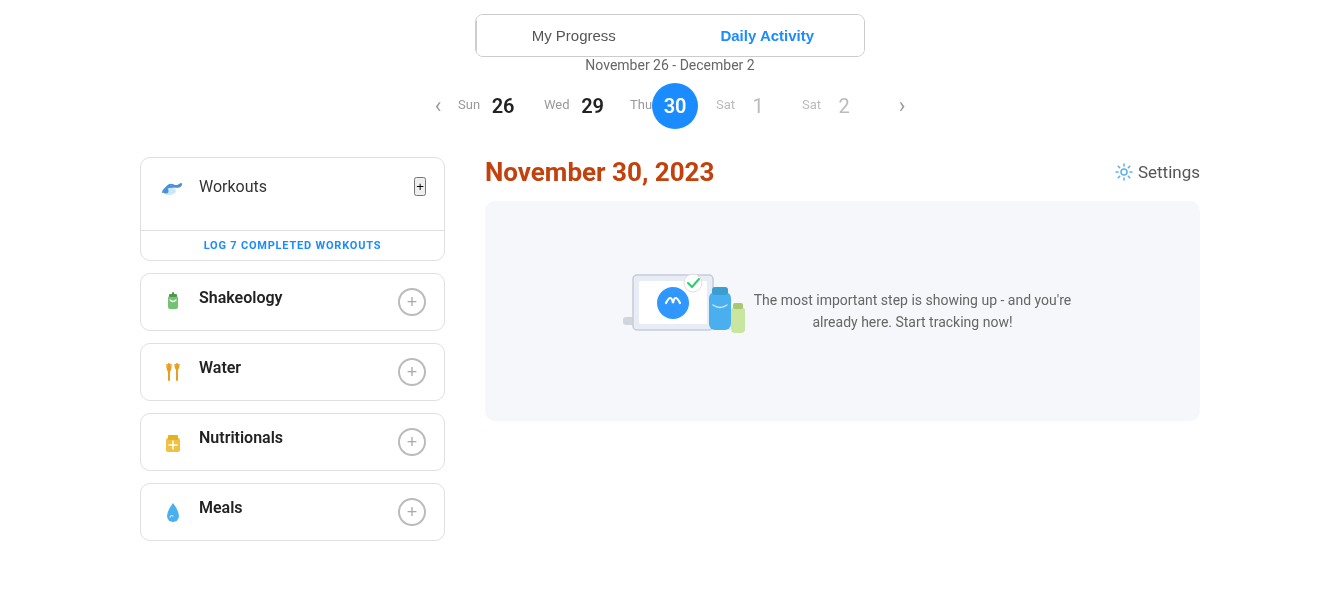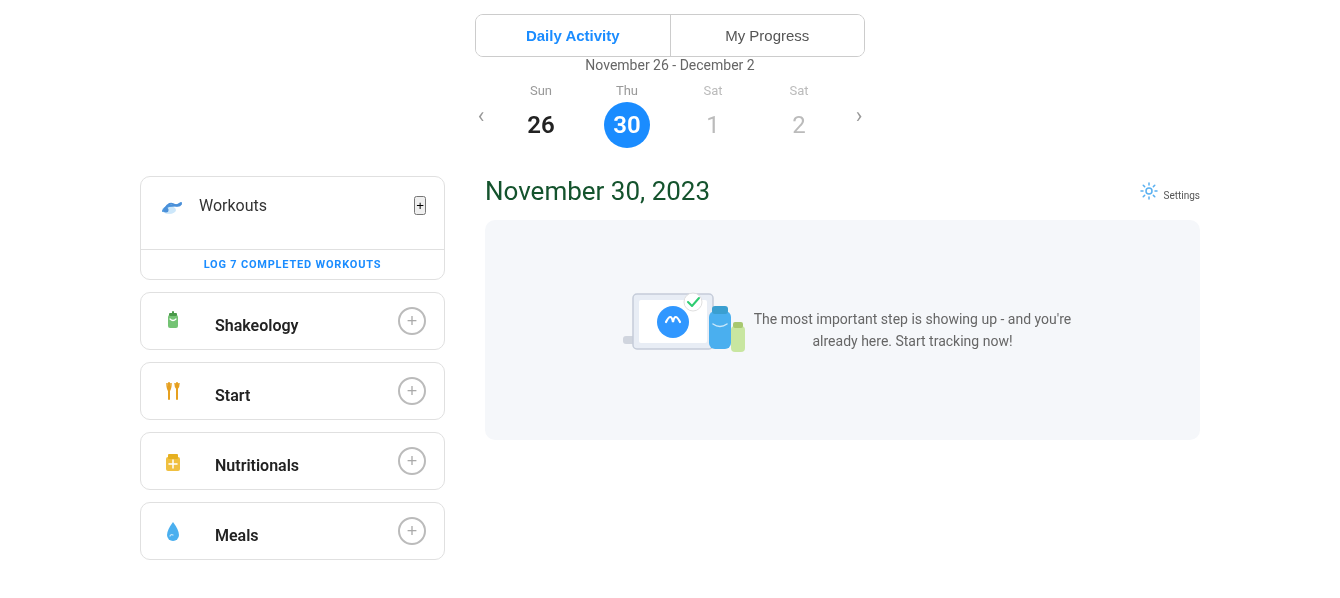--- a/index.html
+++ b/index.html
@@ -67,38 +67,38 @@
       cursor: pointer;
       user-select: none;
       line-height: 1;
     }
     .cal-days {
       display: flex;
       gap: 6px;
     }
     .cal-day {
       display: flex;
-      flex-direction: column;
+      flex-direction: row;
       align-items: center;
       width: 80px;
       cursor: pointer;
     }
     .cal-day-name {
       font-size: 13px;
       color: #999;
       margin-bottom: 4px;
       font-weight: 400;
     }
     .cal-day-num {
       width: 46px;
       height: 46px;
       display: flex;
       align-items: center;
       justify-content: center;
-      font-size: 24px;
+      font-size: 20px;
       font-weight: 600;
       border-radius: 50%;
       color: #222;
     }
     .cal-day.today .cal-day-num {
       background: #1a8cff;
       color: #fff;
     }
     .cal-day.faded .cal-day-name,
     .cal-day.faded .cal-day-num {
@@ -127,22 +127,22 @@
       border: 1.5px solid #e0e0e0;
       border-radius: 10px;
       padding: 14px 18px;
       display: flex;
       align-items: center;
       justify-content: space-between;
       background: #fff;
     }
     .activity-row .row-left {
       display: flex;
-      align-items: flex-end;
-      gap: 28px;
+      align-items: flex-start;
+      gap: 12px;
     }
     .activity-row .row-label {
       font-size: 16px;
       font-weight: 600;
       color: #222;
     }
     .activity-row .plus-btn {
       width: 28px;
       height: 28px;
       border: 2px solid #bbb;
@@ -215,28 +215,28 @@
       flex: 1;
     }
     .right-header {
       display: flex;
       align-items: center;
       justify-content: space-between;
       margin-bottom: 14px;
     }
     .right-date {
       font-size: 26px;
-      font-weight: 400;
-      color: #14532d;
+      font-weight: 700;
+      color: #c2410c;
     }
     .settings-link {
       display: flex;
       align-items: flex-end;
       gap: 4px;
-      font-size: 10px;
+      font-size: 17px;
       color: #555;
       cursor: pointer;
       text-decoration: none;
     }
     .settings-icon-wrap {
       width: 20px;
       height: 20px;
     }
 
     .empty-state-box {
@@ -261,38 +261,42 @@
       text-align: center;
       line-height: 1.6;
       max-width: 340px;
     }
   </style>
 </head>
 <body>
 
 <div class="tab-bar">
   <div class="tab-container">
+    <button class="tab-btn">My Progress</button>
     <button class="tab-btn active">Daily Activity</button>
-    <button class="tab-btn">My Progress</button>
   </div>
 </div>
 
 <div class="date-range">November 26 - December 2</div>
 
 <div class="calendar-week">
   <div class="cal-nav">‹</div>
   <div class="cal-days">
 
     <div class="cal-day">
       <span class="cal-day-name">Sun</span>
       <div class="cal-day-num">26</div>
     </div>
 
 
 
+    <div class="cal-day">
+      <span class="cal-day-name">Wed</span>
+      <div class="cal-day-num">29</div>
+    </div>
 
     <div class="cal-day today">
       <span class="cal-day-name">Thu</span>
       <div class="cal-day-num">30</div>
     </div>
 
     <div class="cal-day faded">
       <span class="cal-day-name">Sat</span>
       <div class="cal-day-num">1</div>
     </div>
@@ -343,21 +347,21 @@
     <div class="activity-row">
       <div class="row-left">
 
         <svg class="icon-meals" viewBox="0 0 28 28" fill="none" xmlns="http://www.w3.org/2000/svg">
           <line x1="10" y1="6" x2="10" y2="14" stroke="#e6a020" stroke-width="2" stroke-linecap="round"></line>
           <line x1="10" y1="14" x2="10" y2="22" stroke="#e6a020" stroke-width="2" stroke-linecap="round"></line>
           <path d="M8 6 Q8 12 10 14 Q12 12 12 6" stroke="#e6a020" stroke-width="1.5" fill="none"></path>
           <line x1="18" y1="6" x2="18" y2="22" stroke="#e6a020" stroke-width="2" stroke-linecap="round"></line>
           <path d="M16 6 Q16 10 18 12 Q20 10 20 6" stroke="#e6a020" stroke-width="1.5" fill="none"></path>
         </svg>
-        <span class="row-label">Start</span>
+        <span class="row-label">Water</span>
       </div>
       <button class="plus-btn">+</button>
     </div>
 
     <div class="activity-row">
       <div class="row-left">
 
         <svg class="icon-nutritionals" viewBox="0 0 28 28" fill="none" xmlns="http://www.w3.org/2000/svg">
           <rect x="7" y="10" width="14" height="14" rx="2" fill="#f0c040"></rect>
           <rect x="9" y="7" width="10" height="5" rx="1" fill="#e6b020"></rect>

